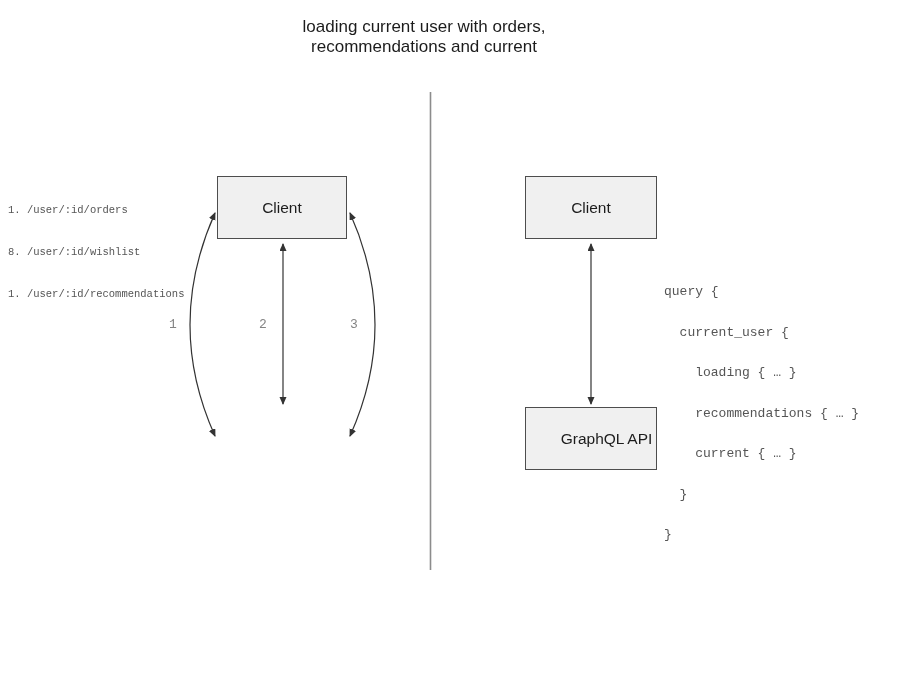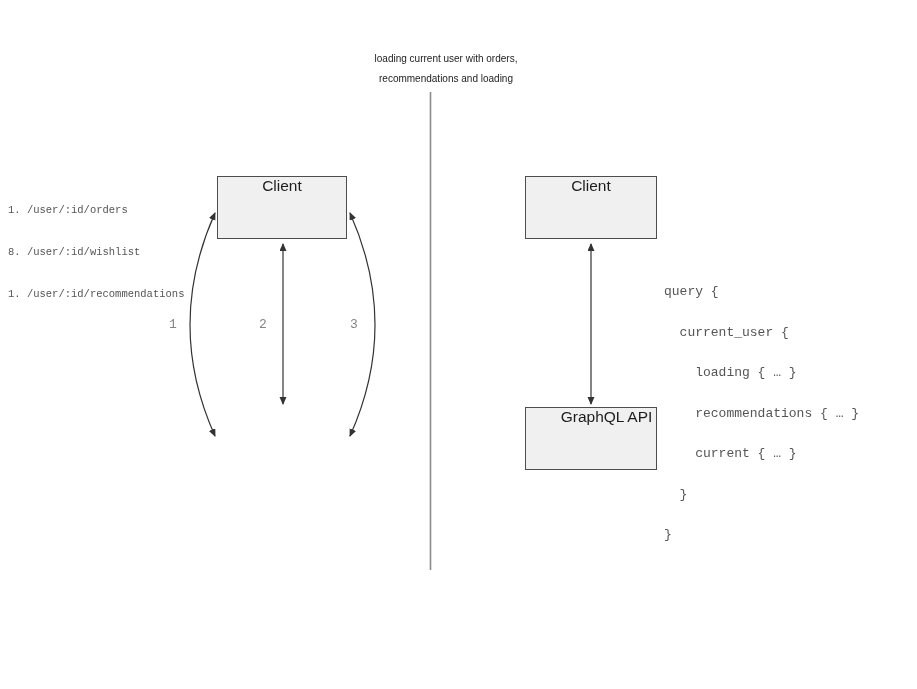--- a/index.html
+++ b/index.html
@@ -9,25 +9,24 @@
     font-family: "Liberation Sans", sans-serif;
     overflow: hidden;
   }
   .canvas {
     position: relative;
     width: 917px; height: 689px;
     background: #ffffff;
   }
   .title {
     position: absolute;
-    left: 246px; top: 17px; width: 400px;
+    left: 224px; top: 17px; width: 400px;
     text-align: center;
-    font-size: 10px; line-height: 20px;
+    font-size: 17px; line-height: 20px;
     color: #1c1c1c;
-    margin-top: 32px;
   }
   .mono {
     font-family: "Liberation Mono", monospace;
     color: #555555;
     white-space: pre;
   }
   .endpoints {
     position: absolute;
     left: 8px; top: 175px;
     font-size: 10.5px; line-height: 14px;
@@ -35,21 +34,21 @@
   .querycode {
     position: absolute;
     left: 664px; top: 258px;
     font-size: 13px; line-height: 13.5px;
   }
   .node-box {
     position: absolute;
     width: 130px; height: 63px;
     background: #f0f0f0;
     border: 1.4px solid #4d4d4d;
-    display: flex; align-items: flex-start; justify-content: center;
+    display: flex; align-items: center; justify-content: center;
     font-size: 15.5px;
     color: #1c1c1c;
     box-sizing: border-box;
   }
   .box-client-left  { left: 217px; top: 176px; }
   .box-rest-api     { left: 217px; top: 407px; }
   .box-client-right { left: 525px; top: 176px; width: 132px; }
   .box-graphql-api  { left: 525px; top: 407px; width: 132px; padding-left: 31px; }
   .arrow-num {
     position: absolute;
@@ -85,21 +84,21 @@
 
     <path d="M350,213 Q400,325 350,436" fill="none" stroke="#333333" stroke-width="1.2" marker-start="url(#ah-start)" marker-end="url(#ah-end)"></path>
 
     <path d="M591,244 L591,404" fill="none" stroke="#333333" stroke-width="1.2" marker-start="url(#ah-start)" marker-end="url(#ah-end)"></path>
 
     <line x1="430.5" y1="92" x2="430.5" y2="570" stroke="#8c8c8c" stroke-width="1.6"></line>
   </svg>
 
   <div class="title">
     <div>loading current user with orders,</div>
-    <div>recommendations and loading</div>
+    <div>recommendations and current</div>
   </div>
 
   <div class="endpoints mono">
     <div>1. /user/:id/orders</div>
     <div>8. /user/:id/wishlist</div>
     <div>1. /user/:id/recommendations</div>
   </div>
 
   <div class="node-box box-client-left">
     <span>Client</span>

